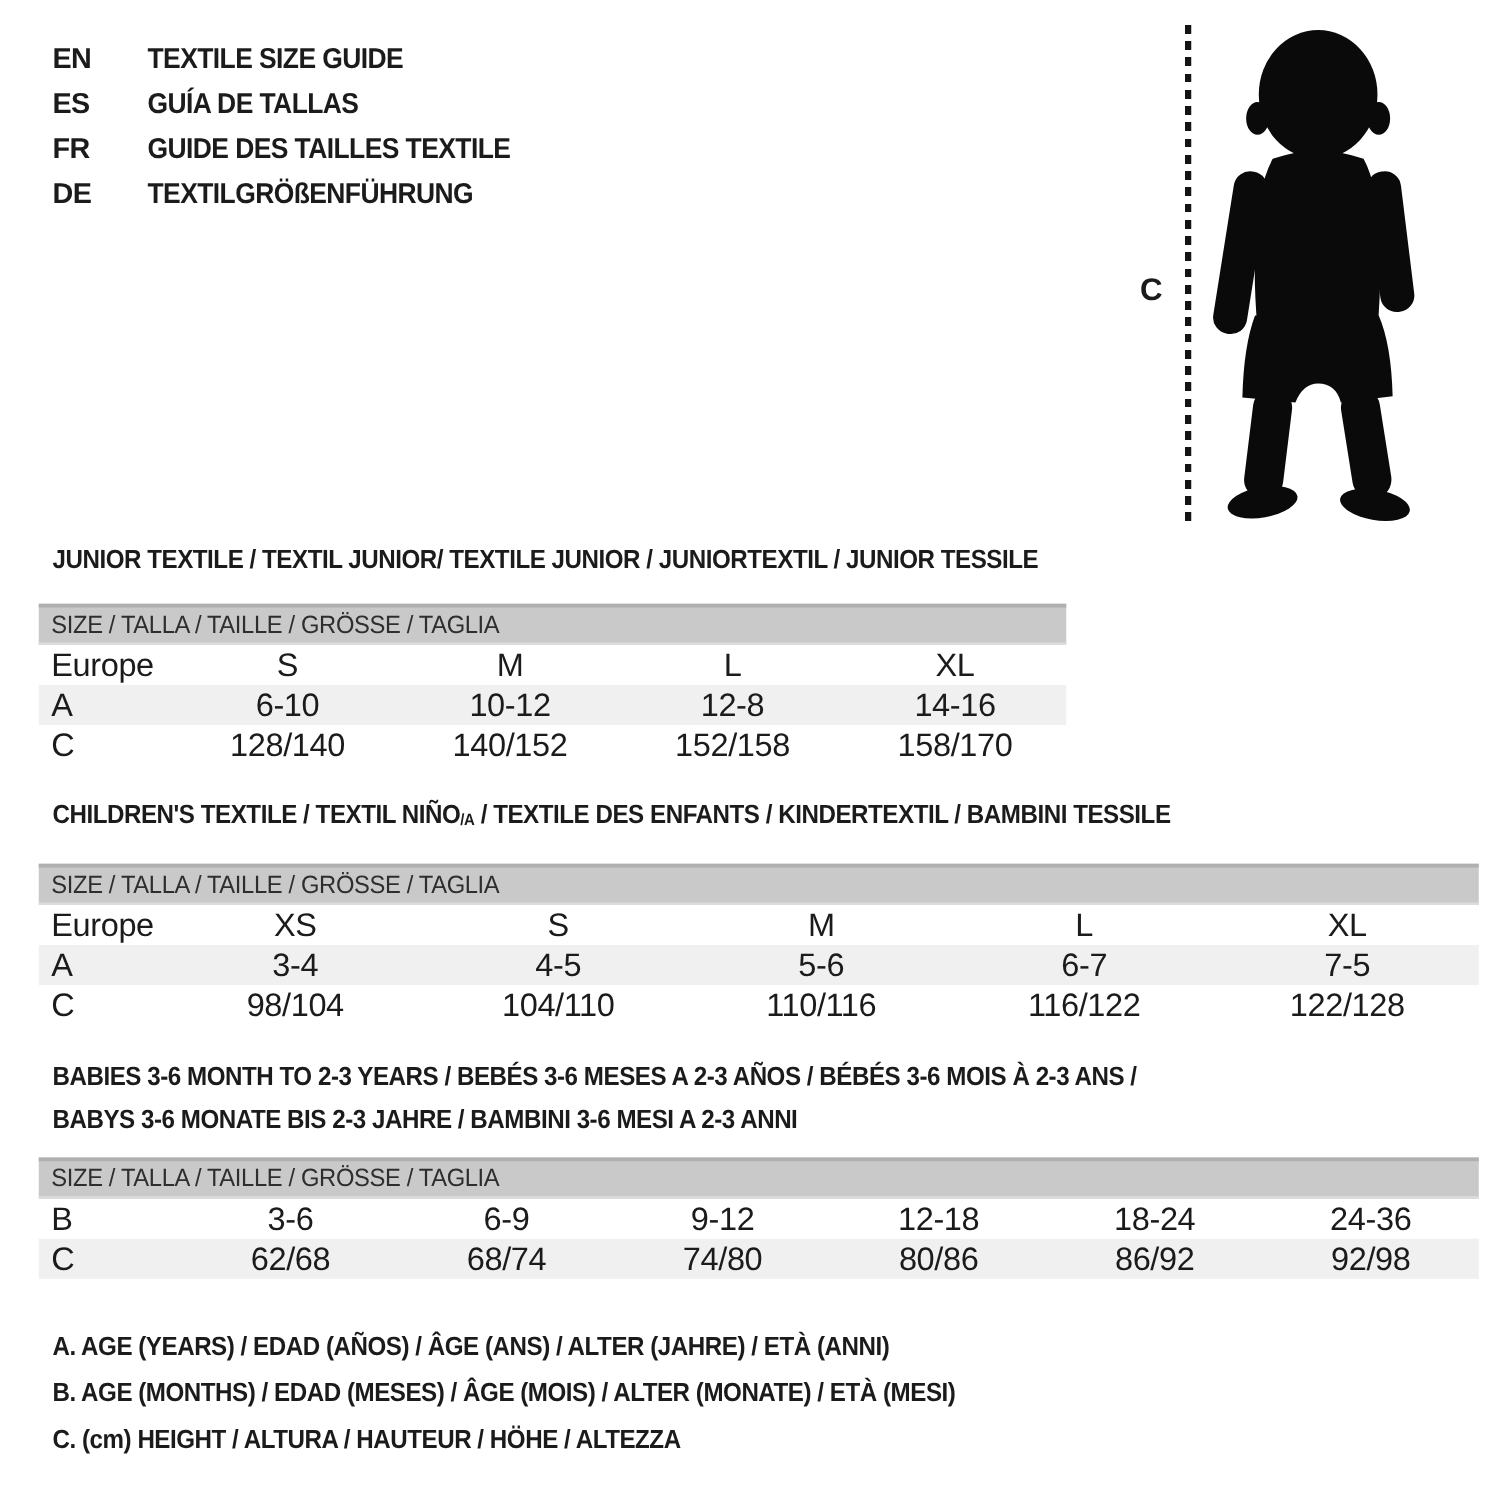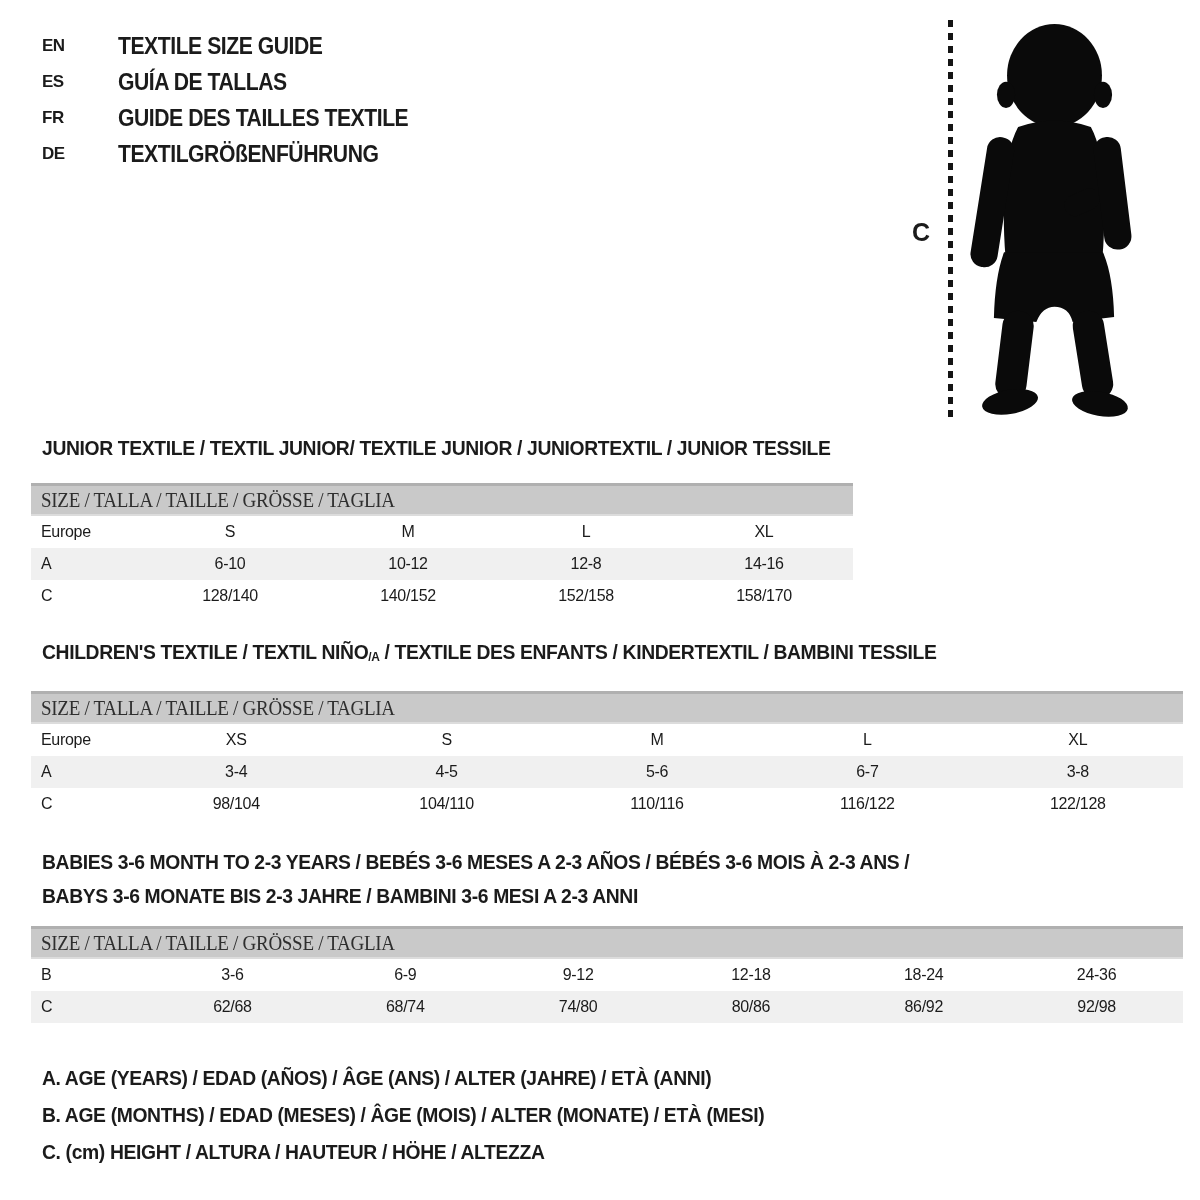--- a/index.html
+++ b/index.html
@@ -4,45 +4,45 @@
 <style>
   html,body { margin:0; padding:0; background:#fff; }
   .page {
     position:relative; width:1200px; height:1200px; background:#ffffff;
     font-family:"Liberation Sans", sans-serif; color:#1b1b1b; overflow:hidden;
   }
 
   
   .lang-block { position:absolute; left:42px; top:28px; }
   .lang-row { display:flex; height:36px; align-items:center; }
-  .lang-code { width:76px; font-weight:700; font-size:17px; letter-spacing:-0.5px; }
+  .lang-code { width:76px; font-weight:700; font-size:23px; letter-spacing:-0.5px; }
   .lang-title { font-weight:700; font-size:23px; letter-spacing:-0.5px;
     transform:scaleX(0.92); transform-origin:0 50%; white-space:nowrap; }
 
   
   .figure { position:absolute; left:900px; top:14px; width:260px; height:412px; }
   .measure-line { position:absolute; left:48px; top:6px; width:5px; height:400px;
     background:repeating-linear-gradient(180deg,#141414 0 7px,transparent 7px 13px); }
   .measure-label { position:absolute; left:12px; top:204px; font-weight:700; font-size:25px; }
   .toddler-svg { position:absolute; left:64px; top:4px; }
 
   
   .section-heading { position:absolute; left:42px; font-weight:700; font-size:21px;
     letter-spacing:-0.4px; white-space:nowrap; transform:scaleX(0.92); transform-origin:0 0; }
   .heading-line { height:34px; line-height:34px; }
   .subsmall { font-size:0.62em; vertical-align:-0.18em; }
 
   
   .size-table { position:absolute; left:31px; }
   .size-bar { box-sizing:border-box; height:33px; background:#c9c9c9;
     border-top:3px solid #b0b0b0; border-bottom:2px solid #dcdcdc;
-    display:flex; align-items:center; padding-left:10px;font-family:Liberation Serif, serif; }
+    display:flex; align-items:center; padding-left:10px; }
   .size-bar-text { font-size:20px; color:#2e2e2e; letter-spacing:-0.3px;
     transform:scaleX(0.95); transform-origin:0 50%; white-space:nowrap; }
-  .trow { display:grid; height:32px; align-items:center; font-size:16px; letter-spacing:-0.3px; }
+  .trow { display:grid; height:32px; align-items:center; font-size:26px; letter-spacing:-0.3px; }
   .trow.shaded { background:#f0f0f0; }
   .tlabel { padding-left:10px; text-align:left; }
   .tcell { text-align:center; }
   .cols4 { grid-template-columns:110px repeat(4,1fr); }
   .cols5 { grid-template-columns:100px repeat(5,1fr); }
   .cols6 { grid-template-columns:115px repeat(6,1fr); }
   .w-narrow { width:822px; }
   .w-wide { width:1152px; }
 
   
@@ -140,21 +140,21 @@
       <div class="tcell">M</div>
       <div class="tcell">L</div>
       <div class="tcell">XL</div>
     </div>
     <div class="trow cols5 shaded">
       <div class="tlabel">A</div>
       <div class="tcell">3-4</div>
       <div class="tcell">4-5</div>
       <div class="tcell">5-6</div>
       <div class="tcell">6-7</div>
-      <div class="tcell">3-8</div>
+      <div class="tcell">7-5</div>
     </div>
     <div class="trow cols5">
       <div class="tlabel">C</div>
       <div class="tcell">98/104</div>
       <div class="tcell">104/110</div>
       <div class="tcell">110/116</div>
       <div class="tcell">116/122</div>
       <div class="tcell">122/128</div>
     </div>
   </div>

